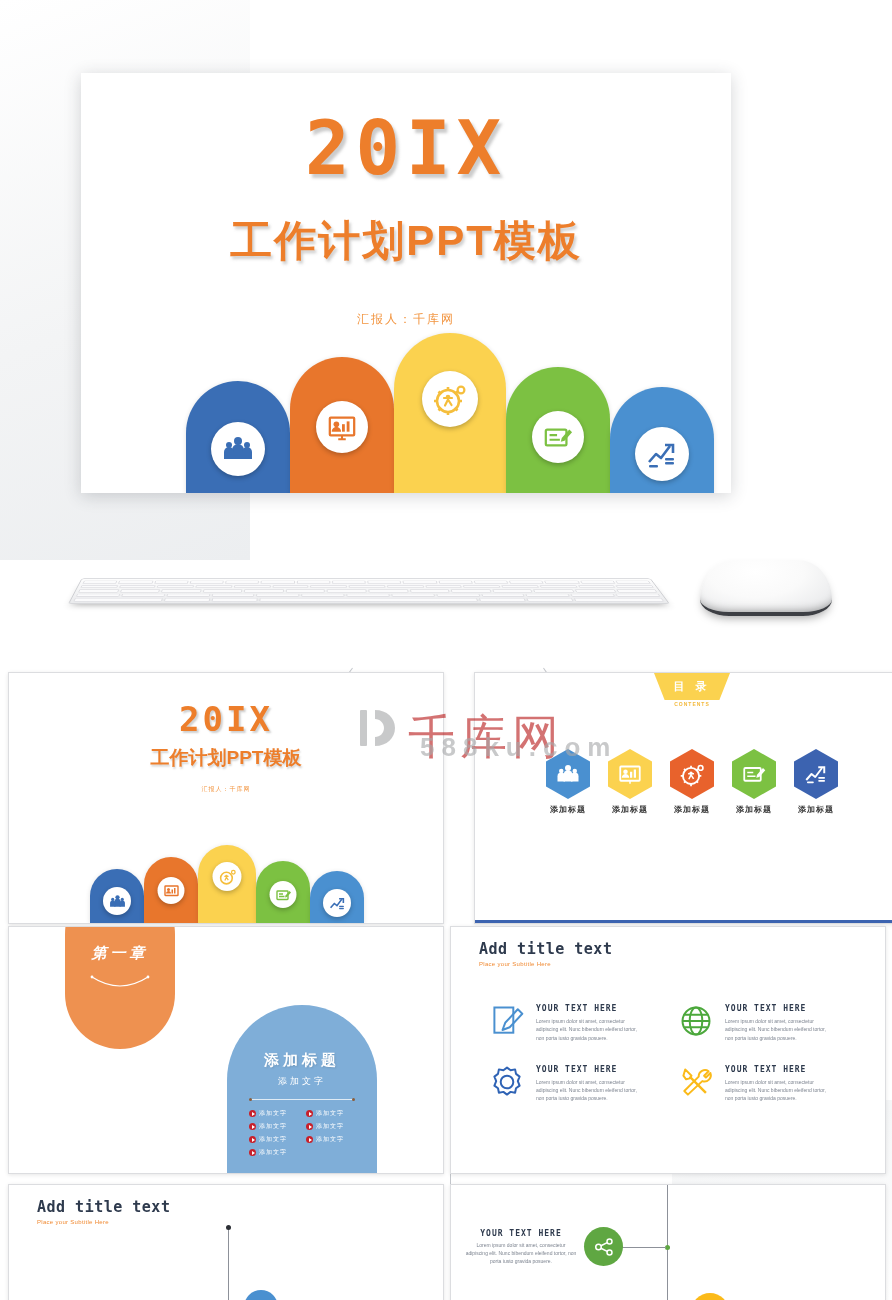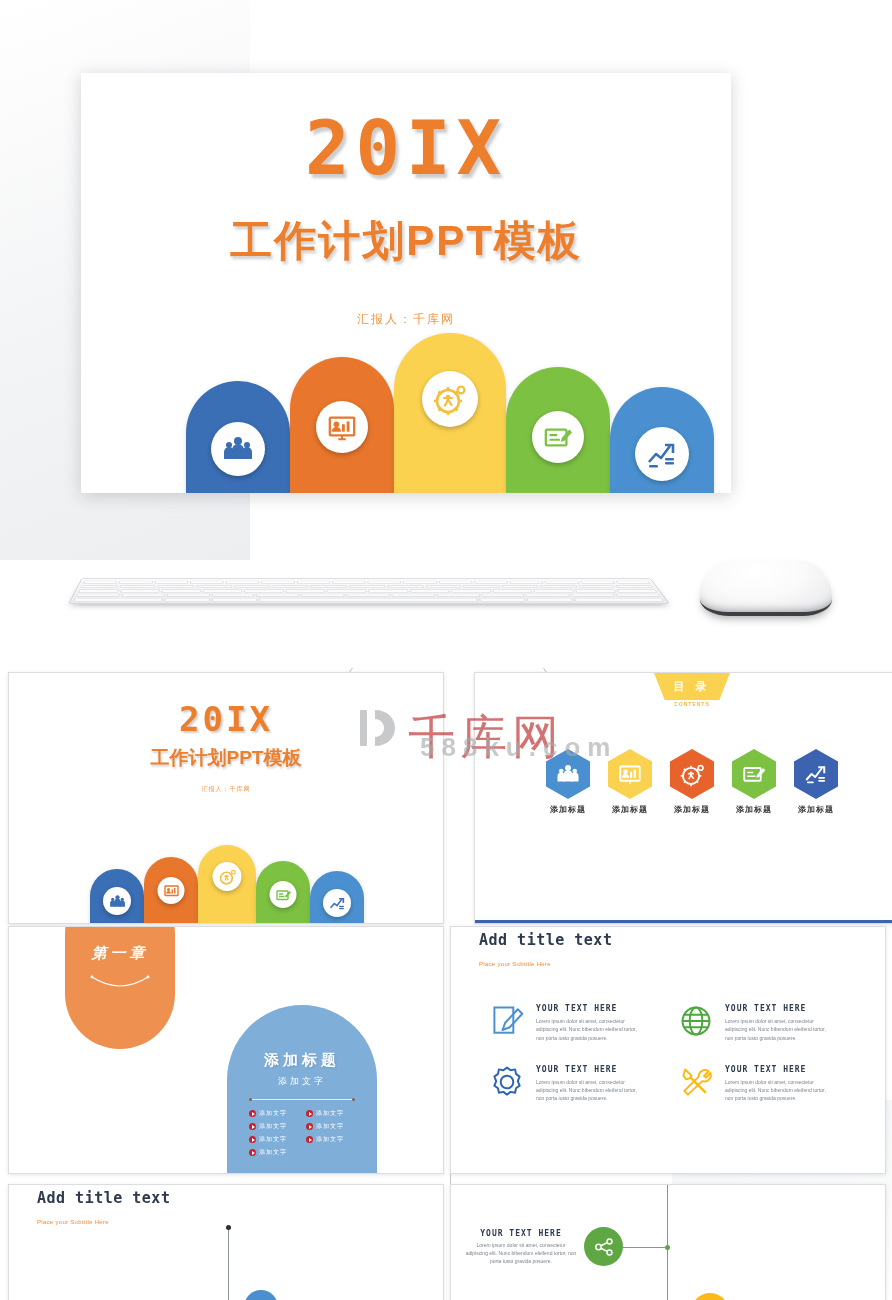--- a/index.html
+++ b/index.html
@@ -124,21 +124,21 @@
   .bl-div:before{left:-2px;} .bl-div:after{right:-2px;}
   .bullets{position:absolute;left:22px;right:14px;top:104px;display:flex;flex-wrap:wrap;}
   .bul{width:50%;display:flex;align-items:center;gap:3px;margin-bottom:4px;}
   .bul .pc{width:7px;height:7px;border-radius:50%;background:#C8202B;flex:none;
            display:flex;align-items:center;justify-content:center;}
   .bul .pc:after{content:"";border-left:3px solid #fff;border-top:2px solid transparent;
            border-bottom:2px solid transparent;margin-left:1px;}
   .bul span{font-size:6px;color:#fff;letter-spacing:1px;}
 
   
-  .at-title{position:absolute;left:28px;top:4px;font-size:15px;font-weight:bold;color:#2E3A4D;
+  .at-title{position:absolute;left:28px;top:13px;font-size:15px;font-weight:bold;color:#2E3A4D;
             letter-spacing:.5px;font-family:"DejaVu Sans Mono","Liberation Mono",monospace;}
   .at-sub{position:absolute;left:28px;top:34px;font-size:6px;color:#F08A33;letter-spacing:.3px;}
   .quad{position:absolute;left:36px;right:20px;top:74px;display:flex;flex-wrap:wrap;}
   .qcell{width:50%;display:flex;gap:9px;margin-bottom:20px;}
   .qicon{width:40px;height:40px;flex:none;display:flex;align-items:center;justify-content:center;}
   .qtxt{padding-top:3px;}
   .qh{font-size:8px;font-weight:bold;letter-spacing:1px;color:#2E3A4D;
       font-family:"DejaVu Sans Mono","Liberation Mono",monospace;}
   .qb{font-size:5px;line-height:1.65;color:#7d8490;margin-top:4px;max-width:105px;}
 

